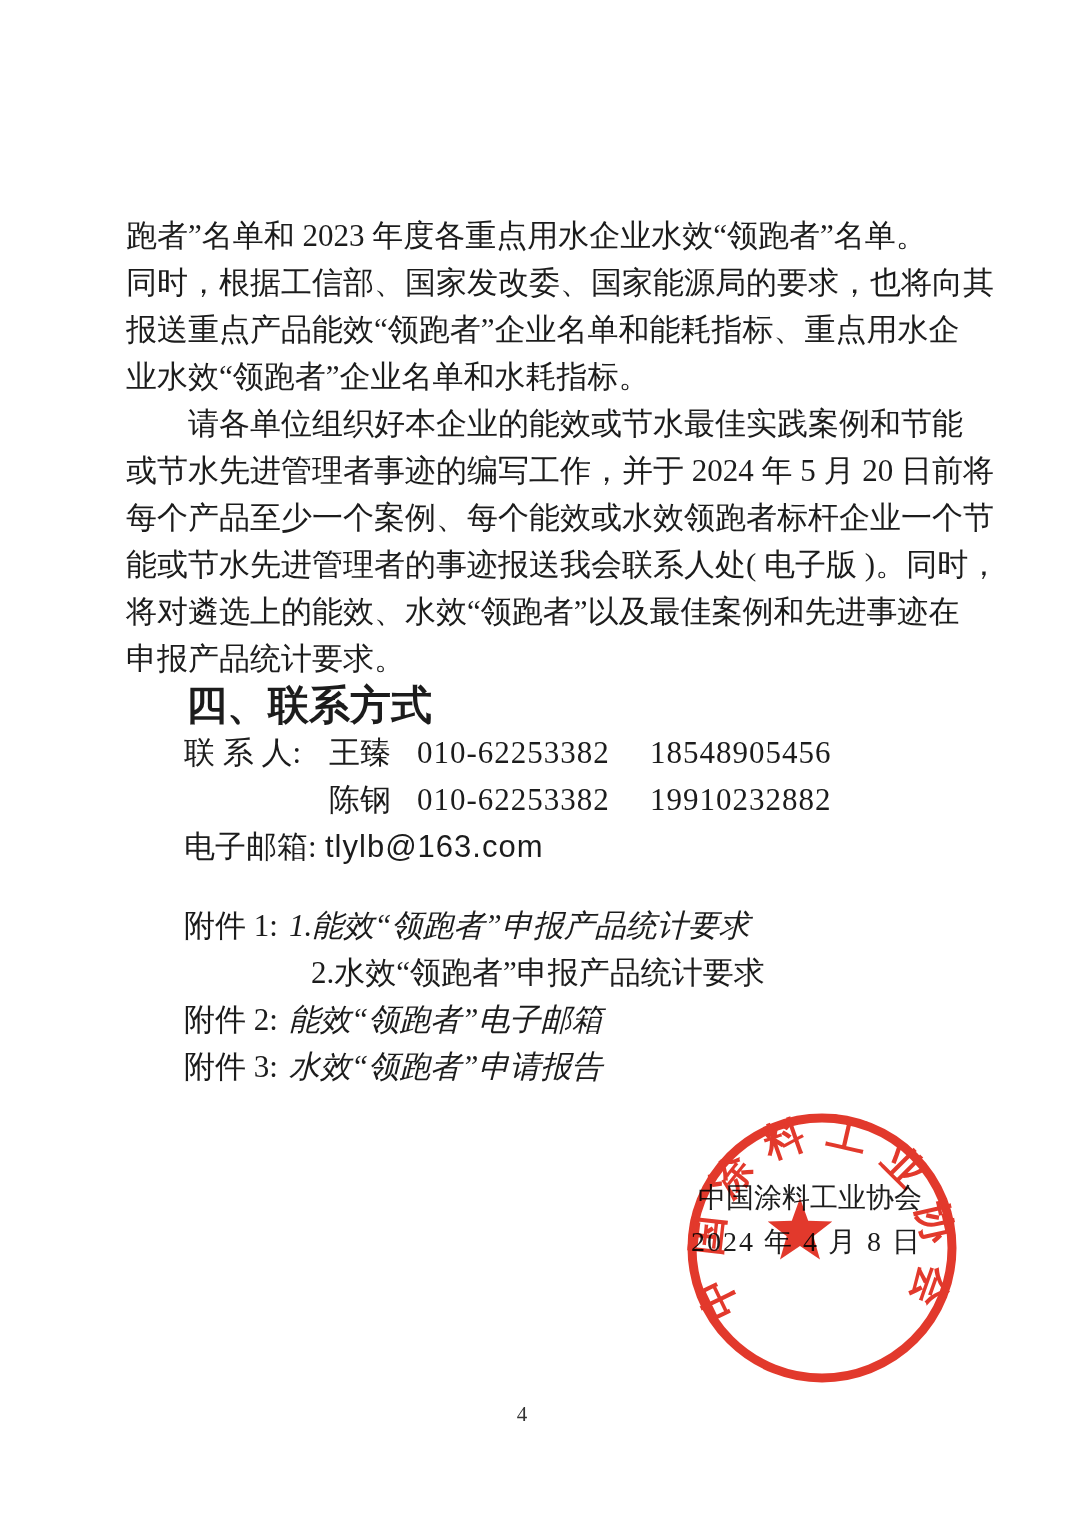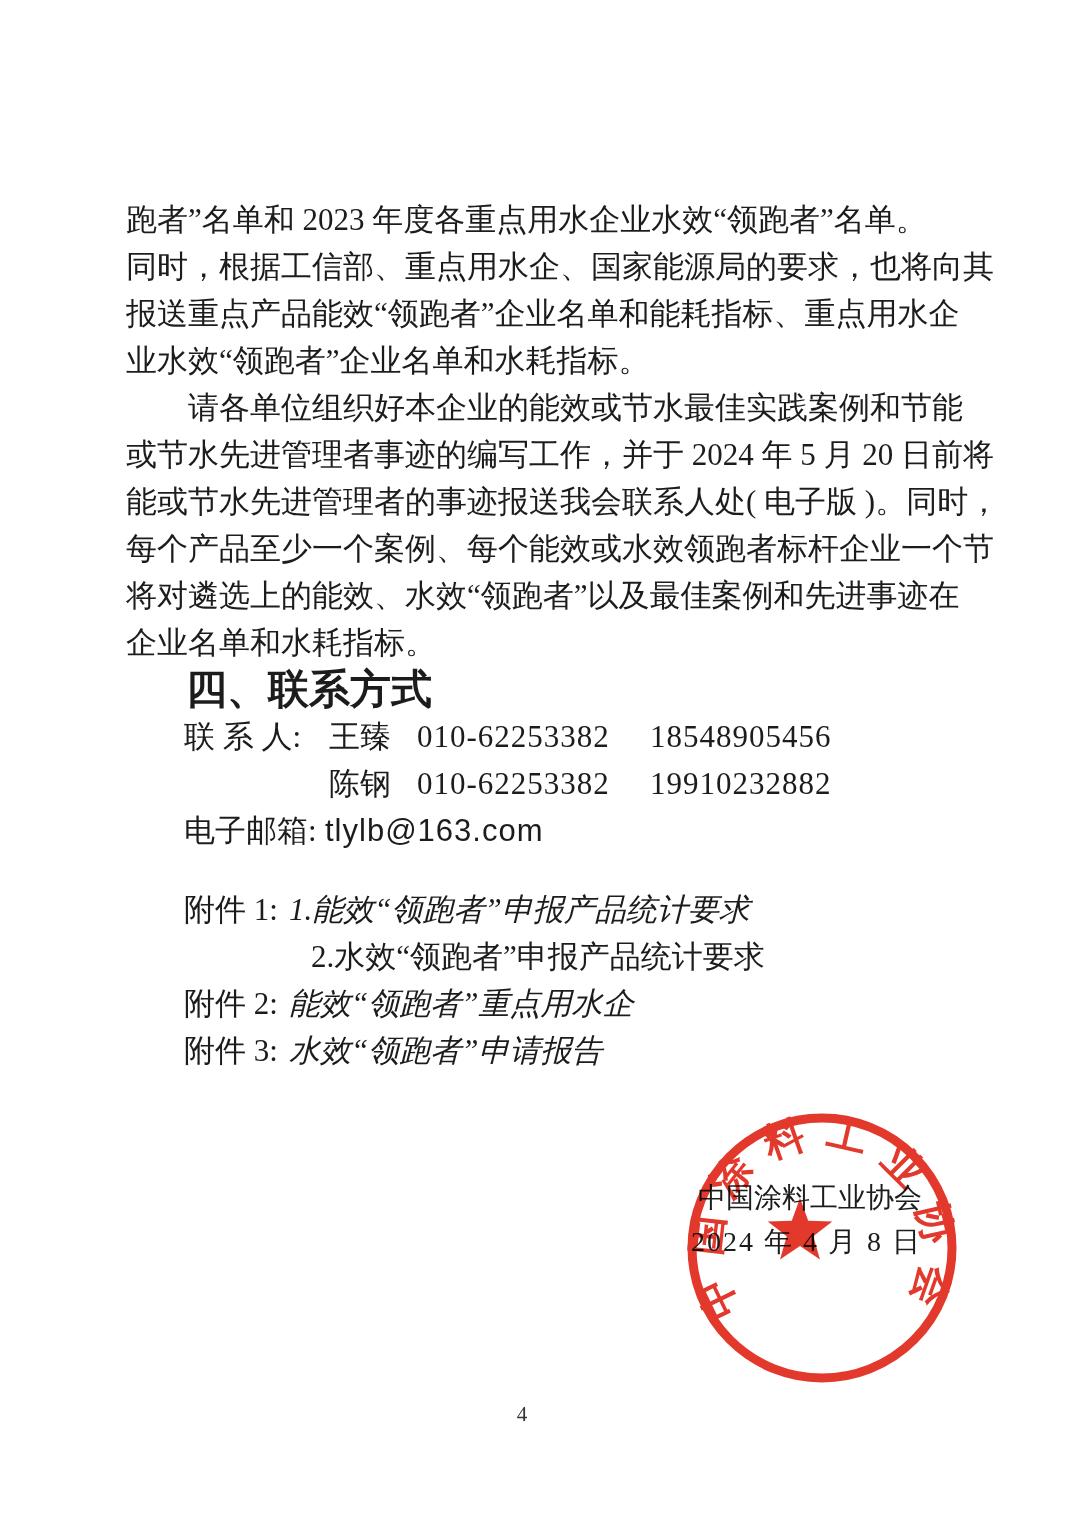--- a/index.html
+++ b/index.html
@@ -6,21 +6,21 @@
   html,body { width:1080px; height:1527px; }
   body {
     position:relative;
     background:#ffffff;
     color:#1c1c1c;
     font-family:"Liberation Serif","DejaVu Serif",serif;
     overflow:hidden;
   }
   .doc {
     position:absolute;
-    left:126px; top:196px; width:796px;
+    left:126px; top:212px; width:796px;
   }
   .bline {
     font-size:31px;
     line-height:47px;
     height:47px;
     white-space:nowrap;
     text-align:justify;
     text-align-last:justify;
   }
   .bline.end {
@@ -80,32 +80,32 @@
     font-weight:bold;
   }
 </style>
 </head>
 <body>
 
 <div class="doc">
 
   <div>
     <div class="bline">跑者”名单和 2023 年度各重点用水企业水效“领跑者”名单。</div>
-    <div class="bline">同时，根据工信部、重点用水企、国家能源局的要求，也将向其</div>
+    <div class="bline">同时，根据工信部、国家发改委、国家能源局的要求，也将向其</div>
     <div class="bline">报送重点产品能效“领跑者”企业名单和能耗指标、重点用水企</div>
     <div class="bline end">业水效“领跑者”企业名单和水耗指标。</div>
   </div>
 
   <div>
     <div class="bline">　　请各单位组织好本企业的能效或节水最佳实践案例和节能</div>
     <div class="bline">或节水先进管理者事迹的编写工作，并于 2024 年 5 月 20 日前将</div>
+    <div class="bline">每个产品至少一个案例、每个能效或水效领跑者标杆企业一个节</div>
     <div class="bline">能或节水先进管理者的事迹报送我会联系人处( 电子版 )。同时，</div>
-    <div class="bline">每个产品至少一个案例、每个能效或水效领跑者标杆企业一个节</div>
     <div class="bline">将对遴选上的能效、水效“领跑者”以及最佳案例和先进事迹在</div>
-    <div class="bline end">企业名单和水耗指标。</div>
+    <div class="bline end">申报产品统计要求。</div>
   </div>
 
   <div class="section-head">四、联系方式</div>
 
   <div class="row">
     <span class="c-label">联 系 人:</span>
     <span class="c-name">王臻</span>
     <span class="c-phone">010-62253382</span>
     <span class="c-mobile">18548905456</span>
   </div>
@@ -123,21 +123,21 @@
 
   <div class="row">
     <span class="a-label">附件 1:</span>
     <span class="a-text">1.能效“领跑者”申报产品统计要求</span>
   </div>
   <div class="row">
     <span class="a-text2">2.水效“领跑者”申报产品统计要求</span>
   </div>
   <div class="row">
     <span class="a-label">附件 2:</span>
-    <span class="a-text">能效“领跑者”重点用水企</span>
+    <span class="a-text">能效“领跑者”电子邮箱</span>
   </div>
   <div class="row">
     <span class="a-label">附件 3:</span>
     <span class="a-text">水效“领跑者”申请报告</span>
   </div>
 
 </div>
 
 <div class="signature">
   <div>中国涂料工业协会</div>

